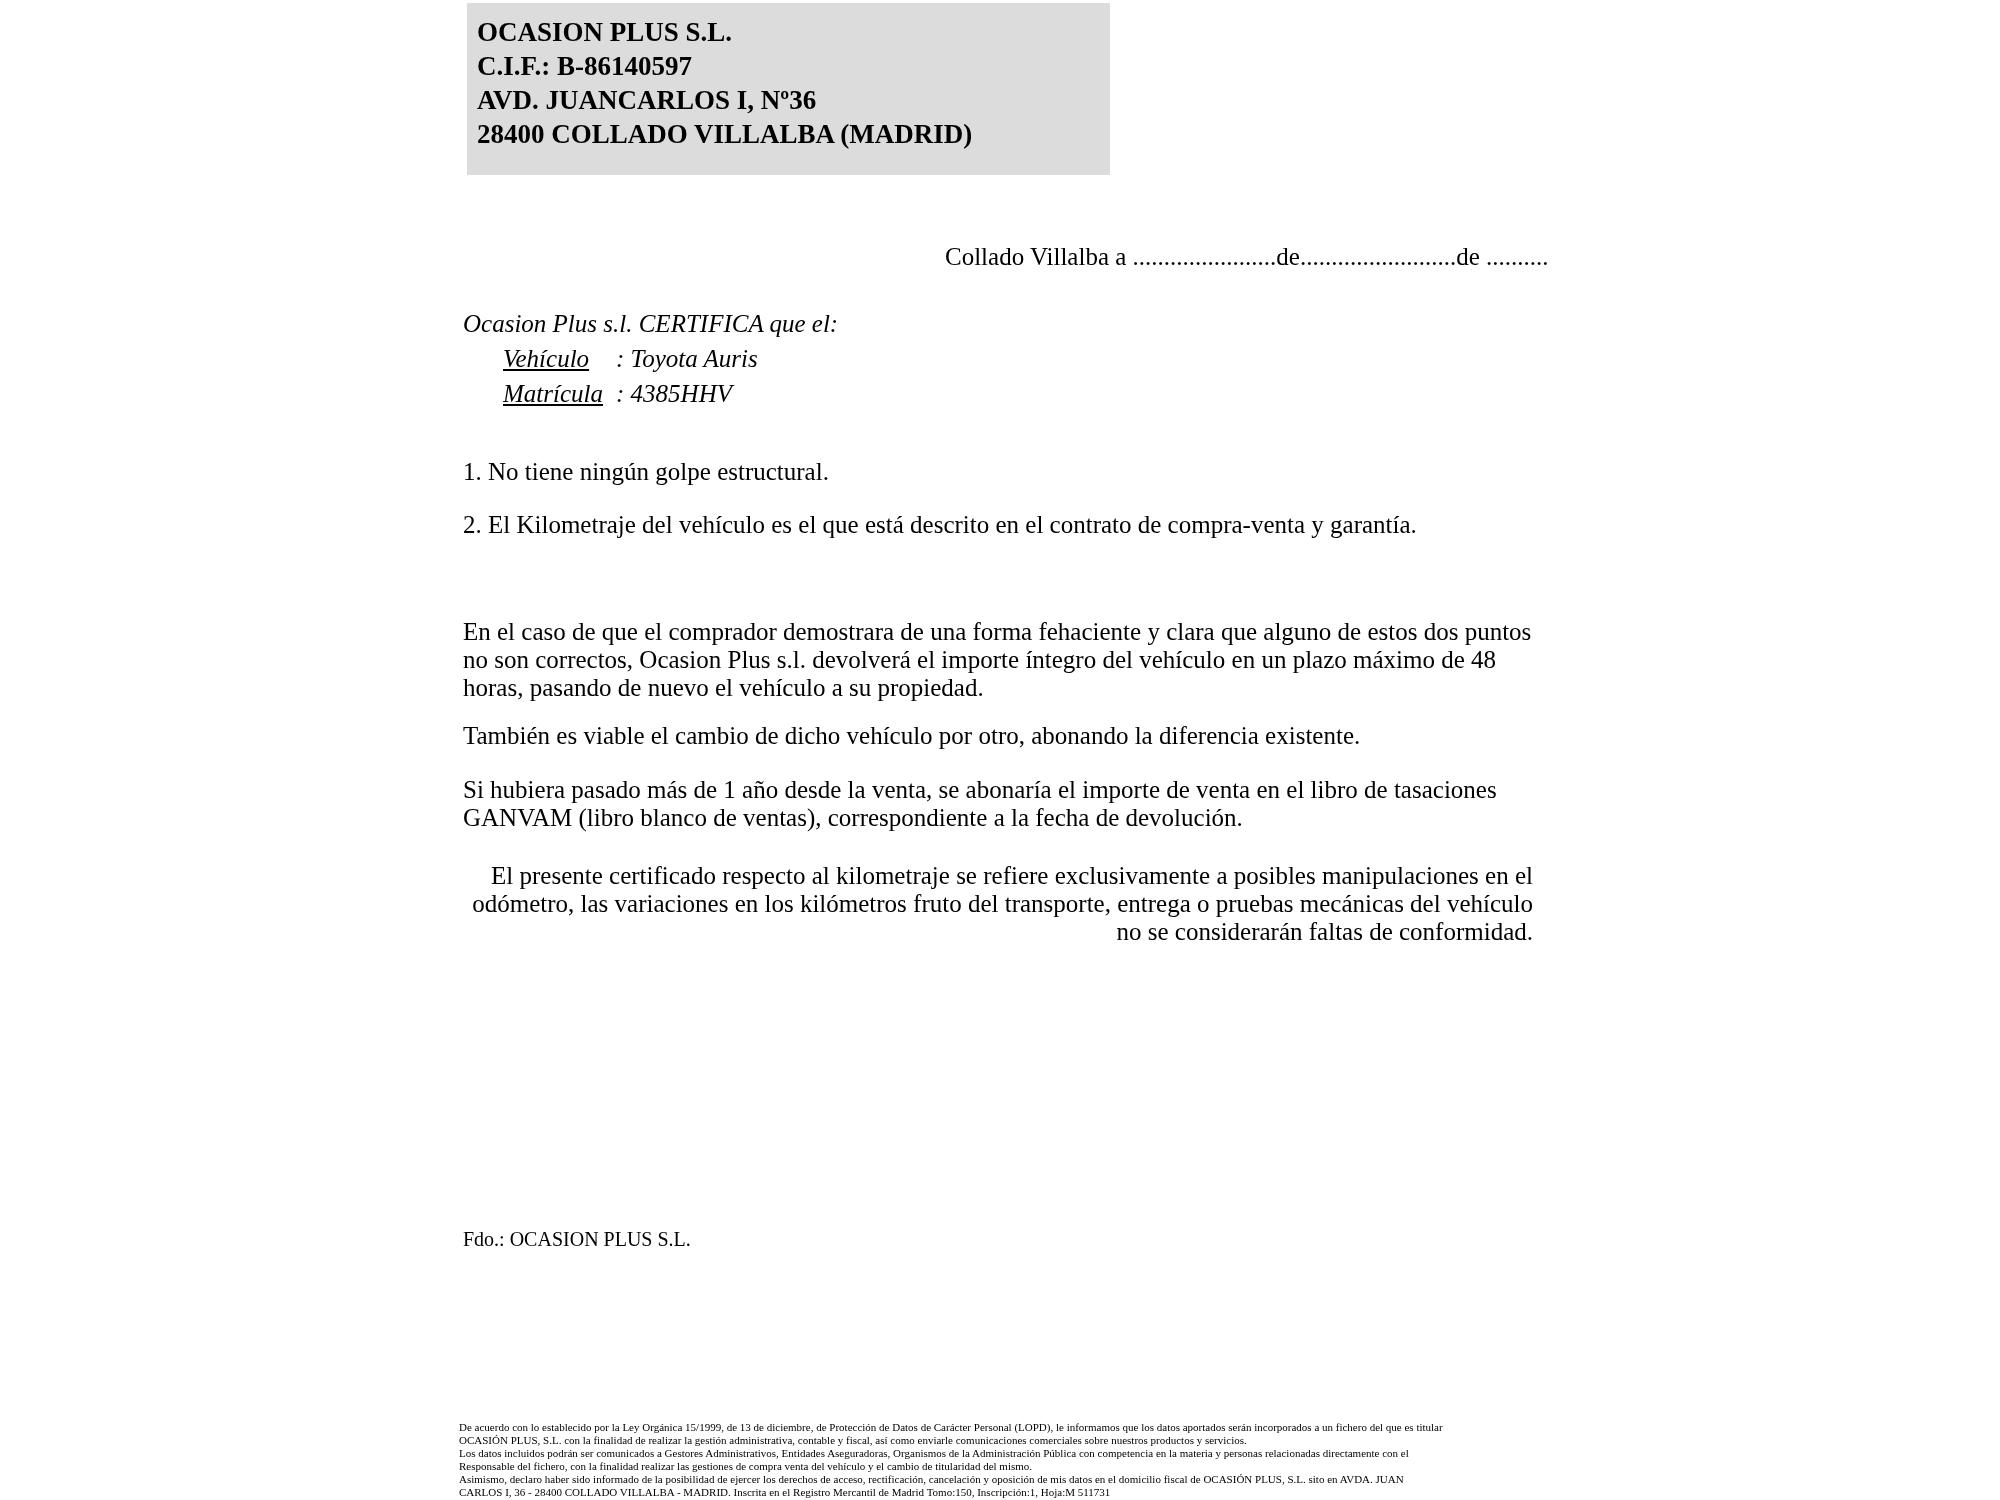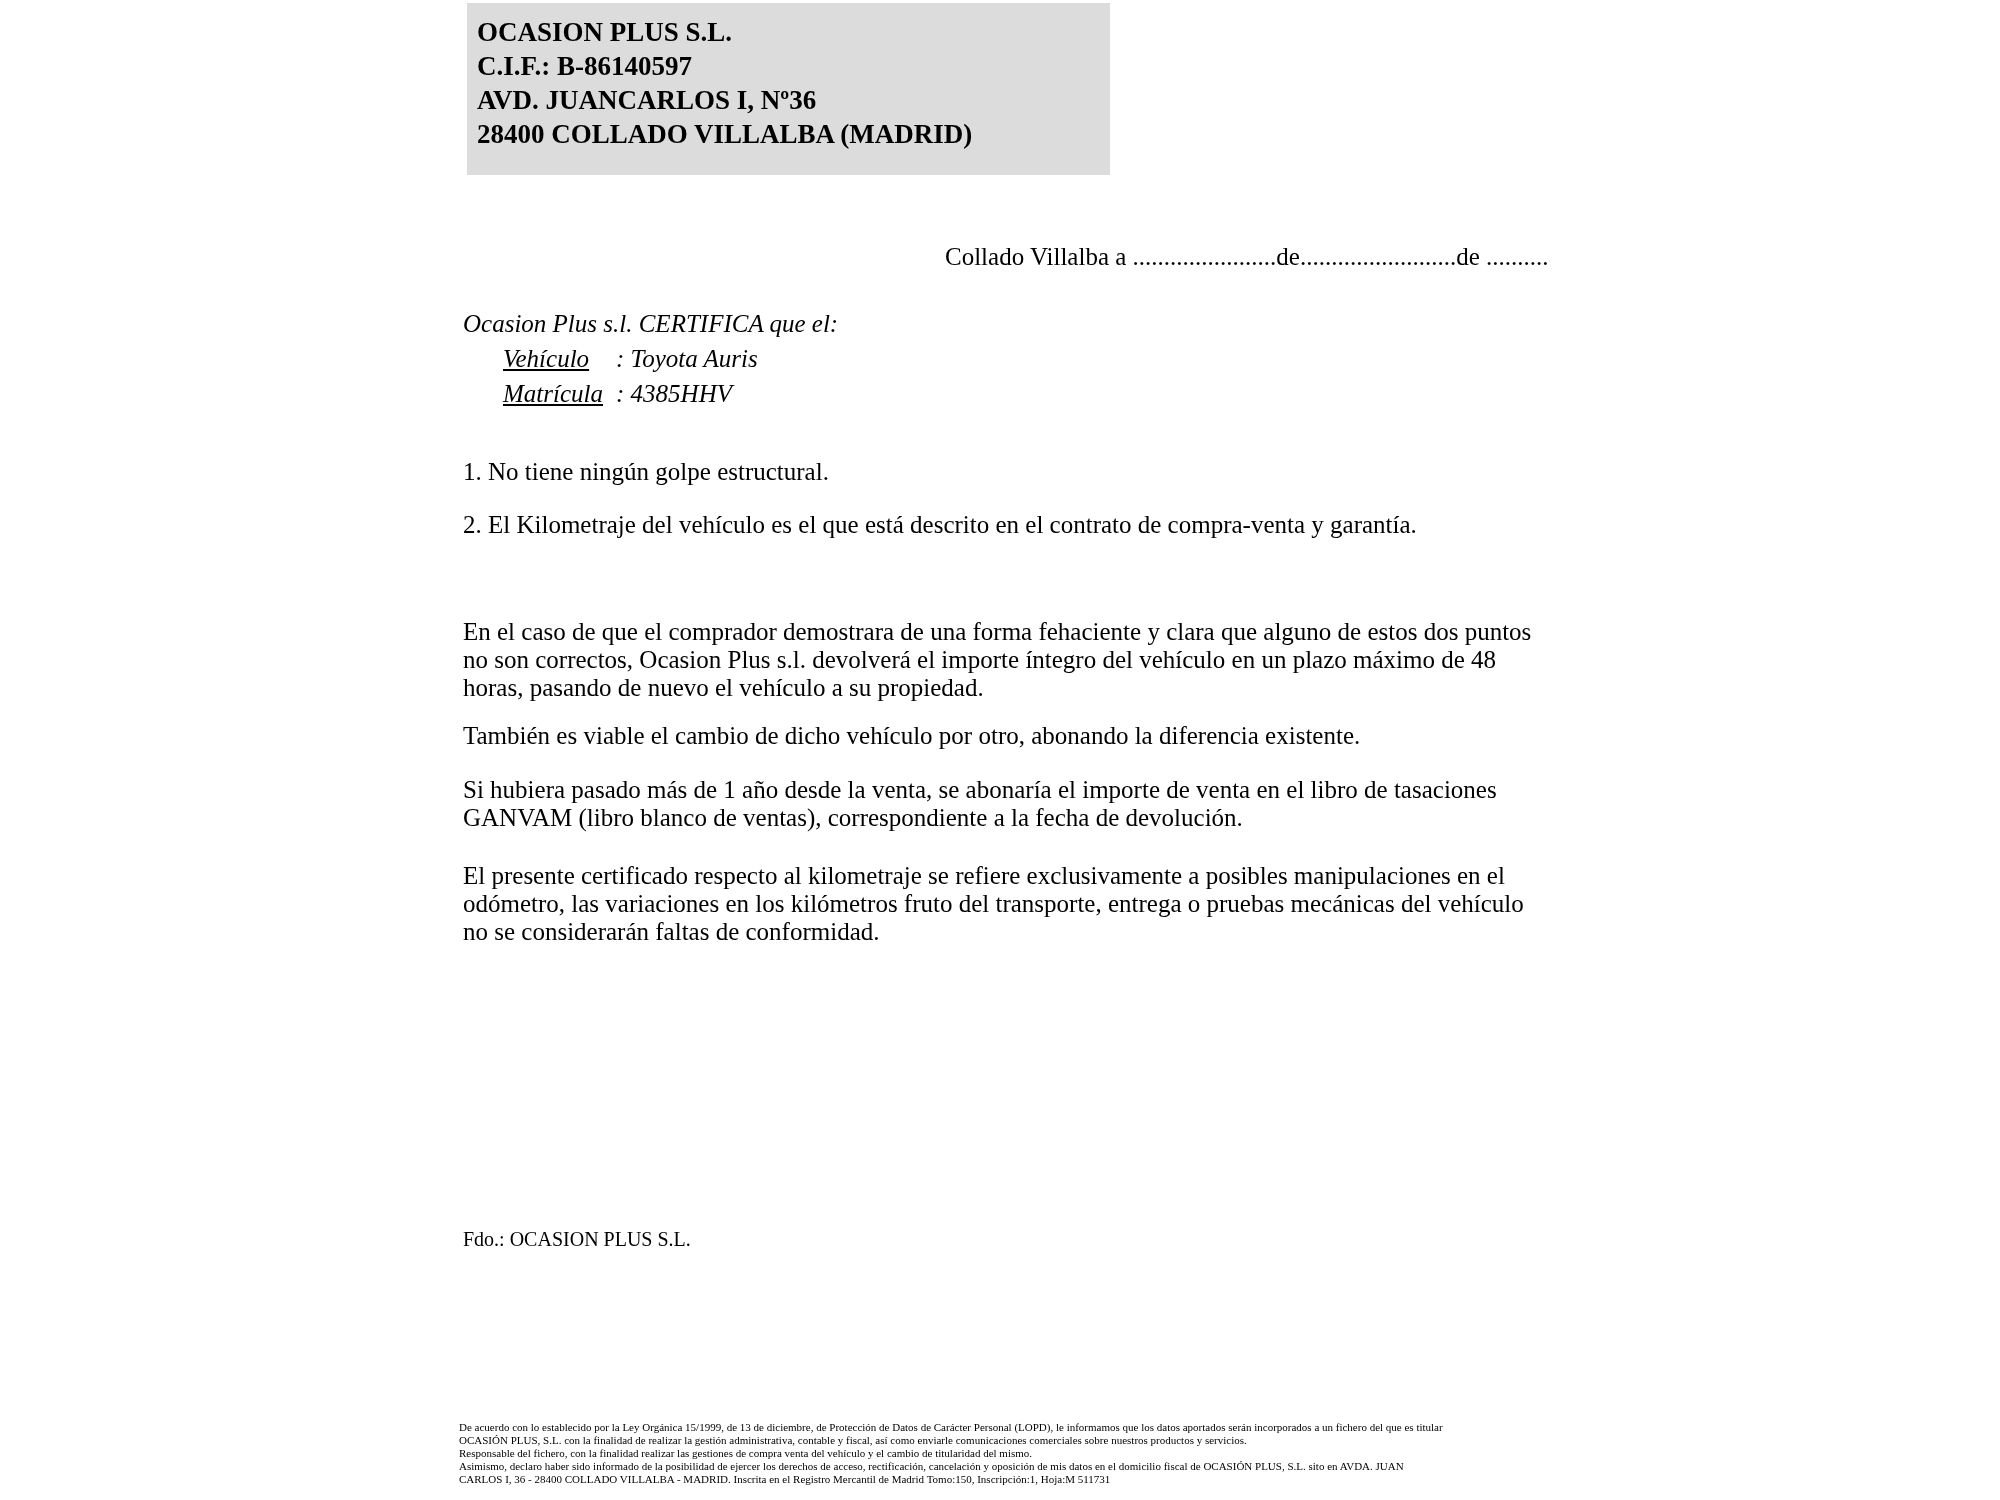--- a/index.html
+++ b/index.html
@@ -49,21 +49,21 @@
     text-decoration: underline;
     margin-left: 40px;
   }
   .cert-value { display: inline-block; }
   .point1 { position: absolute; left: 463px; top: 458px; font-size: 25px; white-space: nowrap; }
   .point2 { position: absolute; left: 463px; top: 511px; font-size: 25px; white-space: nowrap; }
   .para { position: absolute; left: 463px; width: 1070px; font-size: 25px; line-height: 28px; }
   .para1 { top: 618px; }
   .para2 { top: 722px; white-space: nowrap; }
   .para3 { top: 776px; }
-  .para4 { top: 862px; }
+  .para4 { top: 862px; text-align: right; }
   .signature { position: absolute; left: 463px; top: 1200px; font-size: 20px; white-space: nowrap; margin-top: 28px; }
   .legal-footer {
     position: absolute;
     left: 459px;
     top: 1421px;
     width: 1090px;
     font-size: 11px;
   }
   .legal-footer .fline { line-height: 13px; white-space: nowrap; }
 </style>
@@ -97,18 +97,19 @@
   <div class="para para1">En el caso de que el comprador demostrara de una forma fehaciente y clara que alguno de estos dos puntos no son correctos, Ocasion Plus s.l. devolverá el importe íntegro del vehículo en un plazo máximo de 48 horas, pasando de nuevo el vehículo a su propiedad.</div>
   <div class="para para2">También es viable el cambio de dicho vehículo por otro, abonando la diferencia existente.</div>
   <div class="para para3">Si hubiera pasado más de 1 año desde la venta, se abonaría el importe de venta en el libro de tasaciones GANVAM (libro blanco de ventas), correspondiente a la fecha de devolución.</div>
   <div class="para para4">El presente certificado respecto al kilometraje se refiere exclusivamente a posibles manipulaciones en el odómetro, las variaciones en los kilómetros fruto del transporte, entrega o pruebas mecánicas del vehículo no se considerarán faltas de conformidad.</div>
 
   <div class="signature">Fdo.: OCASION PLUS S.L.</div>
 
   <div class="legal-footer">
     <div class="fline">De acuerdo con lo establecido por la Ley Orgánica 15/1999, de 13 de diciembre, de Protección de Datos de Carácter Personal (LOPD), le informamos que los datos aportados serán incorporados a un fichero del que es titular</div>
     <div class="fline">OCASIÓN PLUS, S.L. con la finalidad de realizar la gestión administrativa, contable y fiscal, así como enviarle comunicaciones comerciales sobre nuestros productos y servicios.</div>
+    <div class="fline">Los datos incluidos podrán ser comunicados a Gestores Administrativos, Entidades Aseguradoras, Organismos de la Administración Pública con competencia en la materia y personas relacionadas directamente con el</div>
     <div class="fline">Responsable del fichero, con la finalidad realizar las gestiones de compra venta del vehículo y el cambio de titularidad del mismo.</div>
     <div class="fline">Asimismo, declaro haber sido informado de la posibilidad de ejercer los derechos de acceso, rectificación, cancelación y oposición de mis datos en el domicilio fiscal de OCASIÓN PLUS, S.L. sito en AVDA. JUAN</div>
     <div class="fline">CARLOS I, 36 - 28400 COLLADO VILLALBA - MADRID. Inscrita en el Registro Mercantil de Madrid Tomo:150, Inscripción:1, Hoja:M 511731</div>
   </div>
 
 </div>
 
 </body></html>

